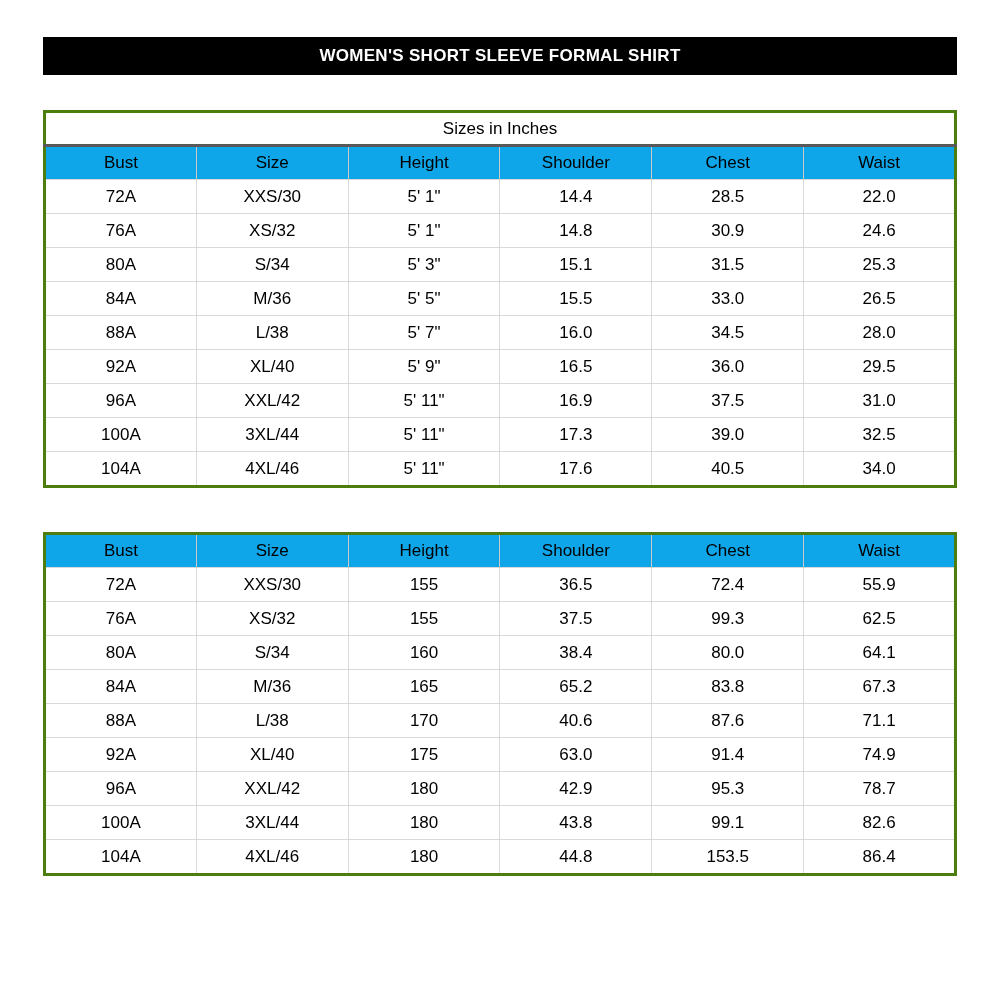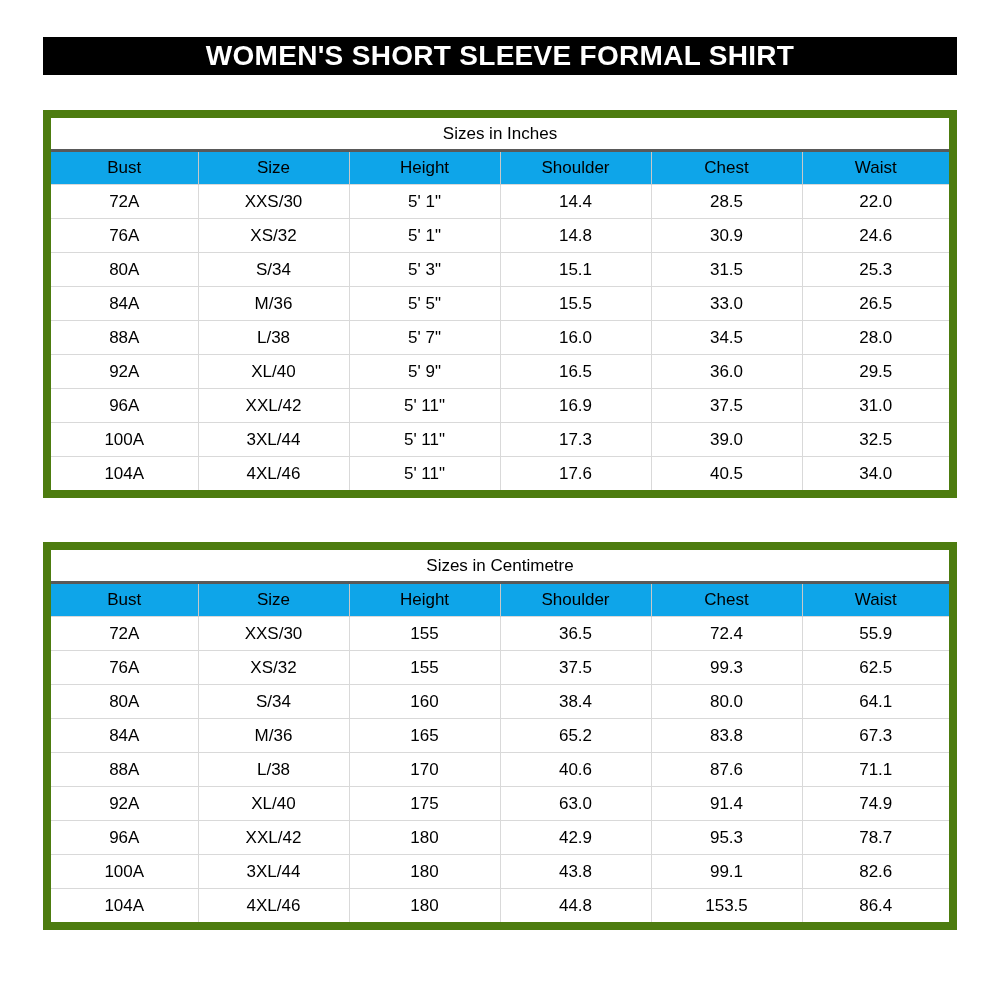--- a/index.html
+++ b/index.html
@@ -20,34 +20,34 @@
   }
   .banner {
     margin: 37px 43px 0 43px;
     height: 38px;
     background: #000000;
     color: #ffffff;
     display: flex;
     align-items: center;
     justify-content: center;
     font-weight: bold;
-    font-size: 28px;
+    font-size: 17px;
     letter-spacing: 0.3px;
   }
   .tbl-wrap {
     margin-left: 43px;
     margin-right: 43px;
   }
   .tbl-wrap.first  { margin-top: 35px; }
   .tbl-wrap.second { margin-top: 44px; }
   table.size-table {
     width: 100%;
     border-collapse: collapse;
     table-layout: fixed;
-    border: 8px solid #4d7c0f;
+    border: 3px solid #4d7c0f;
   }
   table.size-table td,
   table.size-table th {
     padding: 0;
     text-align: center;
     vertical-align: middle;
     font-size: 17px;
     font-weight: normal;
     overflow: hidden;
     white-space: nowrap;
@@ -186,23 +186,20 @@
     <table class="size-table">
         <colgroup>
           <col style="width: 16.6667%;">
           <col style="width: 16.6667%;">
           <col style="width: 16.6667%;">
           <col style="width: 16.6667%;">
           <col style="width: 16.6667%;">
           <col style="width: 16.6667%;">
         </colgroup>
         <thead>
-          <tr class="title-row">
-            <td colspan="6">Sizes in Centimetre</td>
-          </tr>
           <tr class="header-row">
             <th>Bust</th>
             <th>Size</th>
             <th>Height</th>
             <th>Shoulder</th>
             <th>Chest</th>
             <th>Waist</th>
           </tr>
         </thead>
         <tbody class="data-body">

